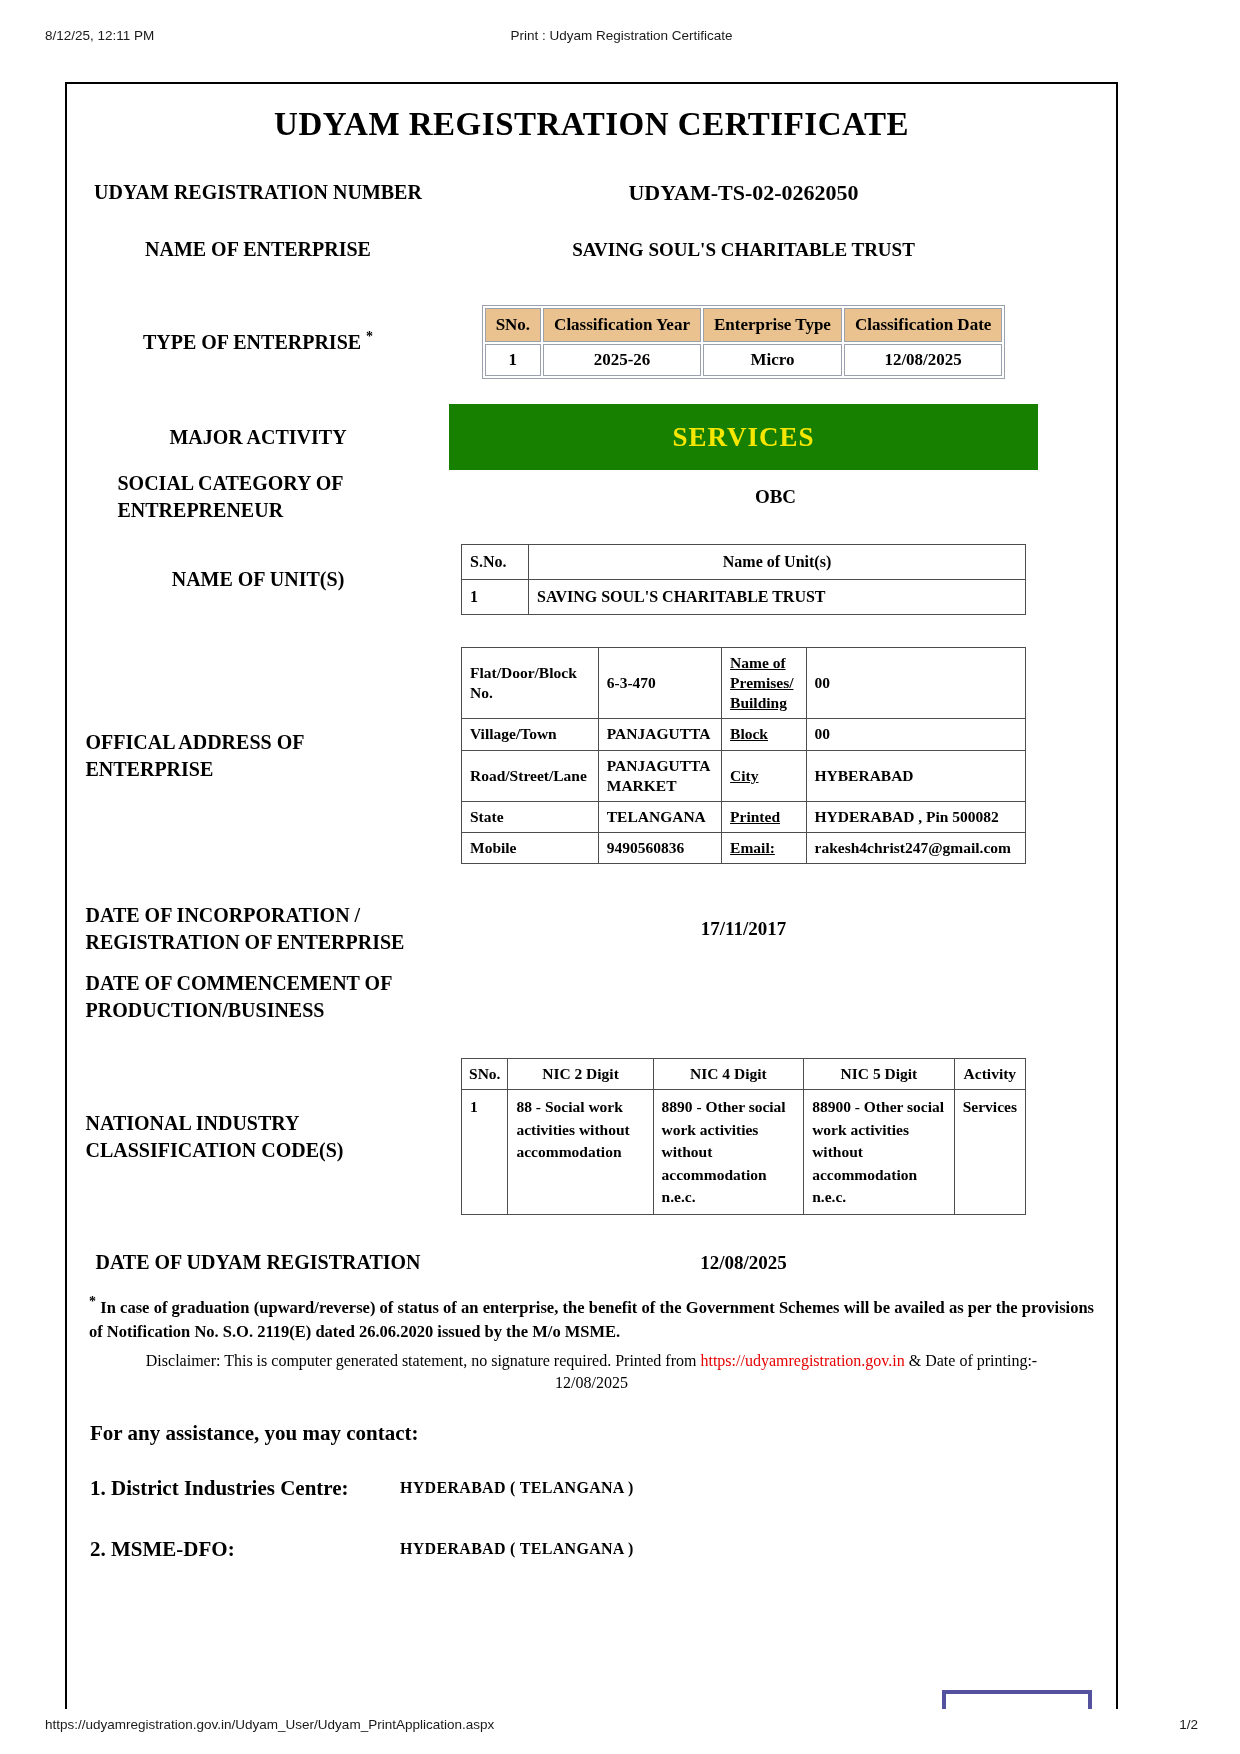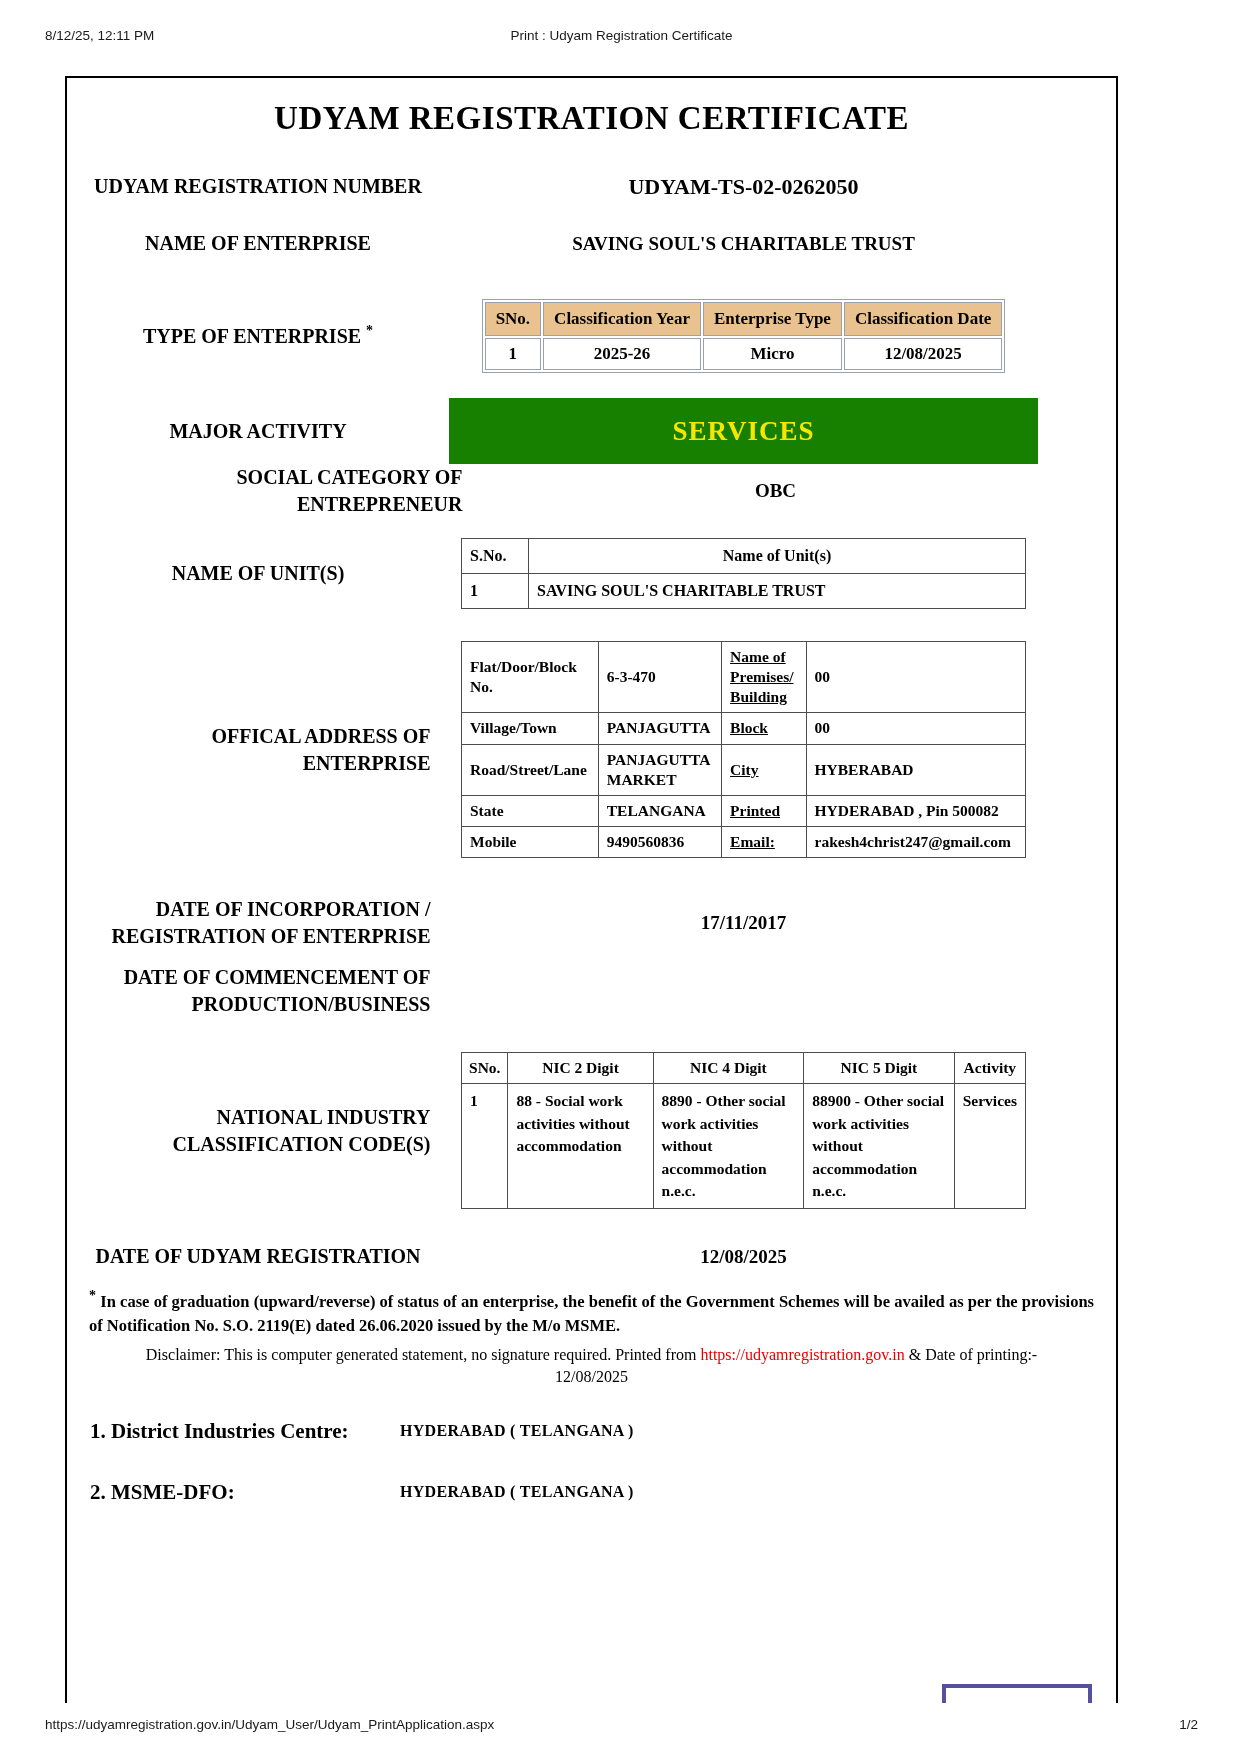--- a/index.html
+++ b/index.html
@@ -7,26 +7,26 @@
 
   
   .print-bar{position:absolute;left:45px;right:42px;font-family:"Liberation Sans","DejaVu Sans",sans-serif;font-size:13.5px;color:#1a1a1a;}
   .print-bar.top{top:28px;}
   .print-bar.bottom{top:1717px;}
   .pb-center{position:absolute;left:0;right:0;text-align:center;}
   .pb-left{position:relative;z-index:1;}
   .pb-right{position:absolute;right:0;top:0;}
 
   
-  .page{position:absolute;left:65px;top:76px;width:1049px;height:1625px;border:2px solid #000;border-bottom:none;overflow:hidden;background:#fff;}
+  .page{position:absolute;left:65px;top:82px;width:1049px;height:1625px;border:2px solid #000;border-bottom:none;overflow:hidden;background:#fff;}
   .cert-title{margin-top:22px;text-align:center;font-size:33px;font-weight:bold;letter-spacing:.5px;}
 
   .row{display:flex;align-items:center;}
   .label-col{width:382px;display:flex;justify-content:center;}
-  .label{font-weight:bold;font-size:20px;text-align:right;max-width:345px;line-height:1.35;}
+  .label{font-weight:bold;font-size:20px;text-align:left;max-width:345px;line-height:1.35;}
   .value-col{width:589px;display:flex;justify-content:center;flex-direction:column;align-items:center;}
   .big-val{font-weight:bold;font-size:22px;}
   .med-val{font-weight:bold;font-size:19px;}
   sup.star{font-size:14px;vertical-align:super;}
 
   
   table{border-collapse:collapse;}
   .type-table{border-collapse:separate;border-spacing:2px;border:1px solid #9aa1ad;font-size:17px;font-weight:bold;}
   .type-table th{background:#e9c28f;border:1px solid #9aa1ad;padding:3px 10px;height:26px;}
   .type-table td{border:1px solid #9aa1ad;padding:3px 10px;text-align:center;height:24px;}
@@ -260,20 +260,21 @@
       </div>
   </div>
 
   <div class="footnote"><sup class="star">*</sup> <span>In case of graduation (upward/reverse) of status of an enterprise, the benefit of the Government Schemes will be availed as per the provisions of Notification No. S.O. 2119(E) dated   26.06.2020 issued by the M/o MSME.</span></div>
 
   <div class="disclaimer">
     <span>Disclaimer: This is computer generated statement, no signature required. Printed from </span><a>https://udyamregistration.gov.in</a><span> &amp; Date of printing:-</span>
     <div>12/08/2025</div>
   </div>
 
+  <div class="assist-heading">For any assistance, you may contact:</div>
 
   <div class="contact-row mt-c1">
     <div class="c-label">1. District Industries Centre:</div>
     <div class="c-value">HYDERABAD ( TELANGANA )</div>
   </div>
 
   <div class="contact-row mt-c2">
     <div class="c-label">2. MSME-DFO:</div>
     <div class="c-value">HYDERABAD ( TELANGANA )</div>
   </div>

